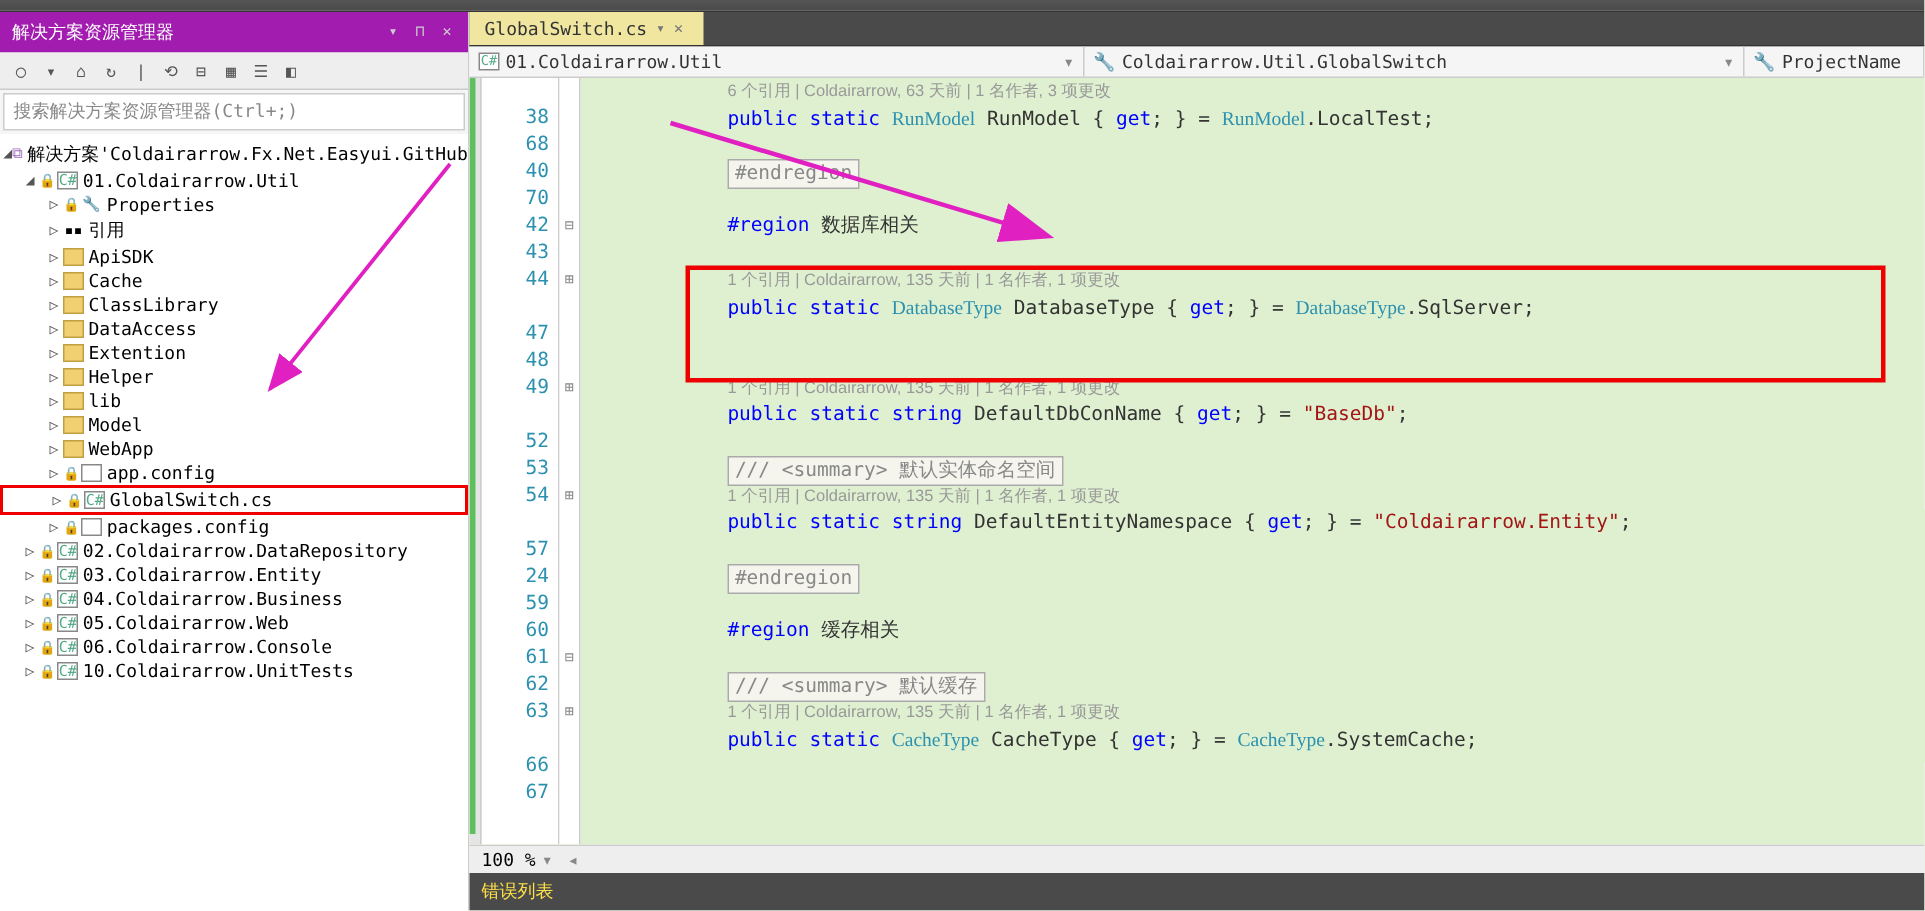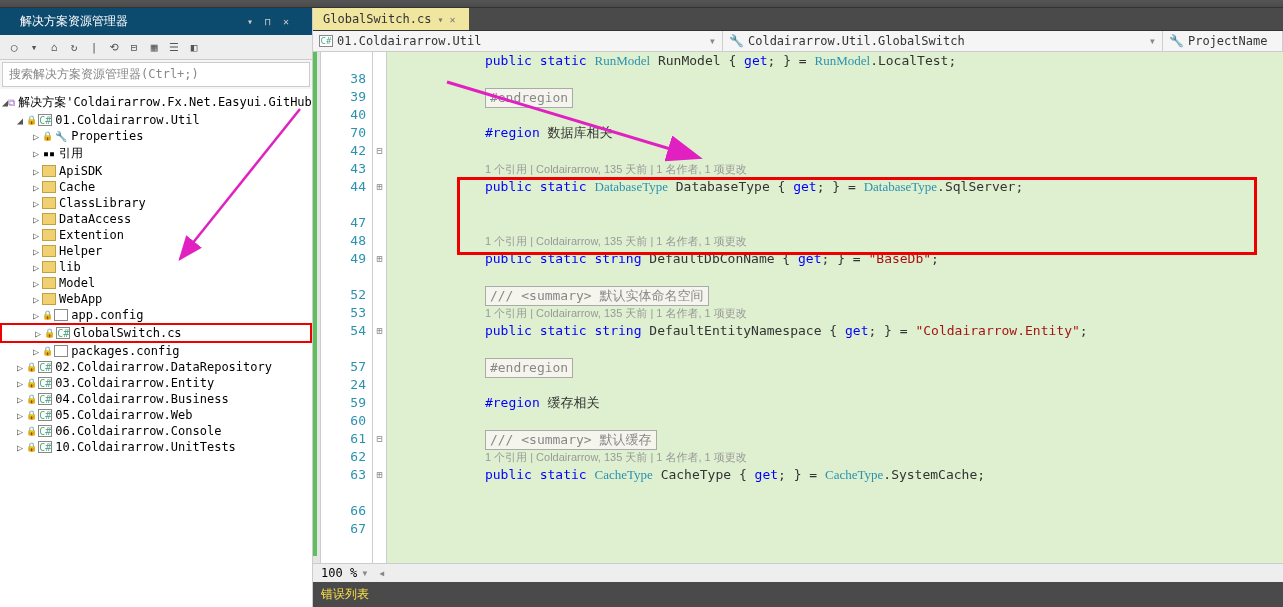--- a/index.html
+++ b/index.html
@@ -1,20 +1,20 @@
 <!DOCTYPE html>
 <html><head>
 <meta charset="utf-8">
 <style>
 * { margin: 0; padding: 0; box-sizing: border-box; font-family: "Microsoft YaHei", Consolas, monospace; }
 body { background: #eee; width: 1283px; height: 607px; overflow: hidden; font-size: 12px; }
 .top-strip { height: 8px; background: linear-gradient(to bottom, #555, #4a4a4a); border-bottom: 1px solid #333; position: relative; }
 .main { display: flex; height: calc(100% - 8px); }
 .sidebar { width: 313px; background: #f5f5f5; border-right: 1px solid #ccc; display: flex; flex-direction: column; }
-.sb-title { background: #0c4a6e; color: #fff; padding: 5px 20px; font-size: 12px; display: flex; justify-content: space-between; align-items: center; }
+.sb-title { background: #a21caf; color: #fff; padding: 5px 8px; font-size: 12px; display: flex; justify-content: space-between; align-items: center; }
 .sb-title-icons { display: flex; gap: 6px; }
 .sb-title-icons span { width: 12px; height: 12px; display:inline-flex; align-items:center; justify-content:center; color:#ccc; font-size:10px; }
 .sb-toolbar { background: #eee; border-bottom: 1px solid #ccc; padding: 4px 6px; display: flex; gap: 4px; align-items: center; }
 .sb-toolbar span { width:16px; height:16px; display:inline-flex; align-items:center; justify-content:center; color:#555; font-size:11px; }
 .sb-search { border: 1px solid #ccc; padding: 3px 6px; margin: 2px; color: #888; background:#fff; }
 .tree { flex: 1; overflow: auto; padding: 4px 0; background:#fff; position:relative; }
 .node { display: flex; align-items: center; padding: 1px 0; white-space: nowrap; cursor: default; }
 .exp { width: 12px; text-align: center; color: #555; font-size: 10px; }
 .icon-sq { width: 14px; height: 12px; margin-right: 3px; display:inline-flex; align-items:center; justify-content:center; font-size:10px; }
 .proj-icon { background:#fff; border:1px solid #888; color:#5a8; }
@@ -235,21 +235,21 @@
         <span>ProjectName</span>
       </div>
     </div>
     <div class="code-area">
       <div class="margin-bar">
         <div class="green-band" style="top:0;height:504px"></div>
       </div>
       <div class="gutter" id="gutter">
           <div class="code-line"></div>
           <div class="code-line">38</div>
-          <div class="code-line">39</div>
+          <div class="code-line">68</div>
           <div class="code-line">40</div>
           <div class="code-line">70</div>
           <div class="code-line">42</div>
           <div class="code-line">43</div>
           <div class="code-line">44</div>
           <div class="code-line"></div>
           <div class="code-line">47</div>
           <div class="code-line">48</div>
           <div class="code-line">49</div>
           <div class="code-line"></div>
@@ -302,20 +302,21 @@
         <svg class="arrow-svg" style="left:0;top:0" width="800" height="400">
           <defs>
               <marker id="ah2" markerWidth="12" markerHeight="9" refX="10" refY="4.5" orient="auto">
                 <polygon points="0 0, 12 4.5, 0 9" fill="#e020c0"></polygon>
               </marker>
             </defs>
           <line x1="60" y1="30" x2="310" y2="105" stroke="#e020c0" stroke-width="3" marker-end="url(#ah2)"></line>
         </svg>
 
         <div class="red-overlay" style="left:70px;top:125px;width:800px;height:78px"></div>
+      <div class="code-line">            <span class="codelens">6 个引用 | Coldairarrow, 63 天前 | 1 名作者, 3 项更改</span></div>
           <div class="code-line"><span>            </span><span class="kw">public</span><span> </span><span class="kw">static</span><span> </span><span class="type">RunModel</span><span> RunModel { </span><span class="kw">get</span><span>; } = </span><span class="type">RunModel</span><span>.LocalTest;</span></div>
           <div class="code-line"><span></span></div>
           <div class="code-line"><span>            </span><span class="cm-box-outer">#endregion</span></div>
           <div class="code-line"><span></span></div>
           <div class="code-line"><span>            </span><span class="kw">#region</span><span> 数据库相关</span></div>
           <div class="code-line"><span></span></div>
           <div class="code-line">            <span class="codelens">1 个引用 | Coldairarrow, 135 天前 | 1 名作者, 1 项更改</span></div>
           <div class="code-line"><span>            </span><span class="kw">public</span><span> </span><span class="kw">static</span><span> </span><span class="type">DatabaseType</span><span> DatabaseType { </span><span class="kw">get</span><span>; } = </span><span class="type">DatabaseType</span><span>.SqlServer;</span></div>
           <div class="code-line"><span></span></div>
           <div class="code-line"><span>            </span></div>

